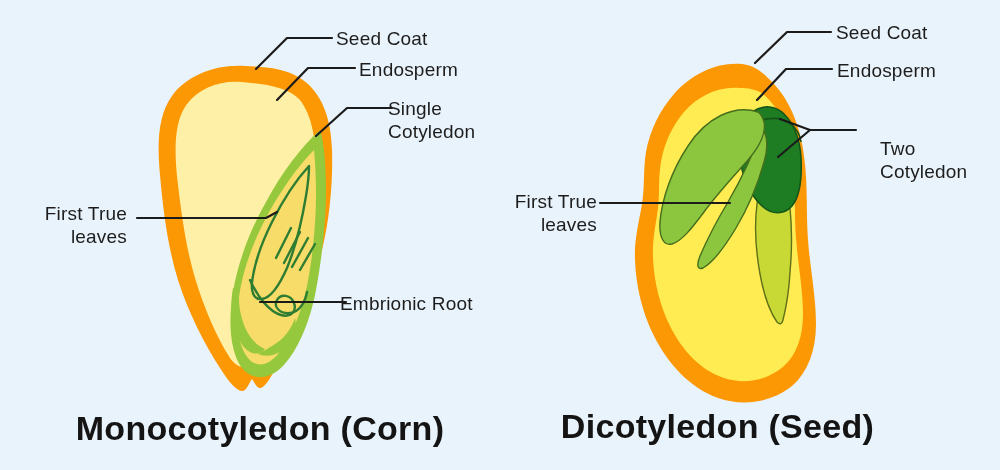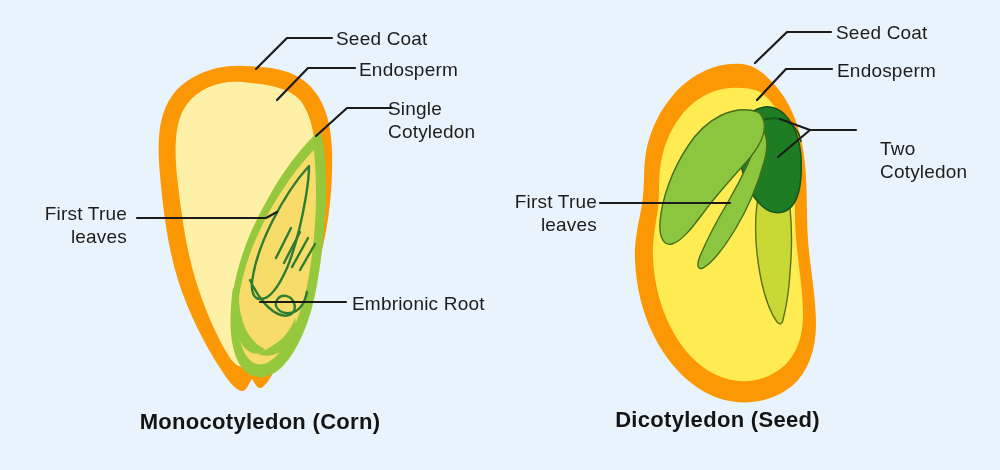--- a/index.html
+++ b/index.html
@@ -8,21 +8,21 @@
     background:#E9F3FB;
     font-family:"Liberation Sans", sans-serif;
   }
   svg.stage{position:absolute;left:0;top:0;width:1000px;height:470px;}
   .label{
     position:absolute;color:#1d1d1d;font-size:19px;font-weight:500;
     line-height:23px;letter-spacing:.2px;white-space:nowrap;
   }
   .label.right{text-align:right;}
   .title{
-    position:absolute;color:#141414;font-size:22px;font-weight:700;
+    position:absolute;color:#141414;font-size:34px;font-weight:700;
     letter-spacing:.3px;text-align:center;white-space:nowrap;
   }
 </style>
 </head>
 <body>
 
 <svg class="stage" viewBox="0 0 1000 470">
 
   <g>
     <path fill="#FC9804" d="M245,66 C215,64 186,76 172,96 C158,115 157,143 160,175 C163,210 168,248 178,280
@@ -89,21 +89,21 @@
 <div class="label" style="left:336px;top:27px;">Seed Coat</div>
 <div class="label" style="left:359px;top:58px;">Endosperm</div>
 <div class="label" style="left:388px;top:97px;">
   <div>Single</div>
   <div>Cotyledon</div>
 </div>
 <div class="label right" style="left:17px;top:202px;width:110px;">
   <div>First True</div>
   <div>leaves</div>
 </div>
-<div class="label" style="left:352px;top:292px;">Embrionic Root</div>
+<div class="label" style="left:340px;top:292px;">Embrionic Root</div>
 
 <div class="label" style="left:836px;top:21px;">Seed Coat</div>
 <div class="label" style="left:837px;top:59px;">Endosperm</div>
 <div class="label" style="left:880px;top:117px;margin-top:20px;">
   <div>Two</div>
   <div>Cotyledon</div>
 </div>
 <div class="label right" style="left:487px;top:190px;width:110px;">
   <div>First True</div>
   <div>leaves</div>

